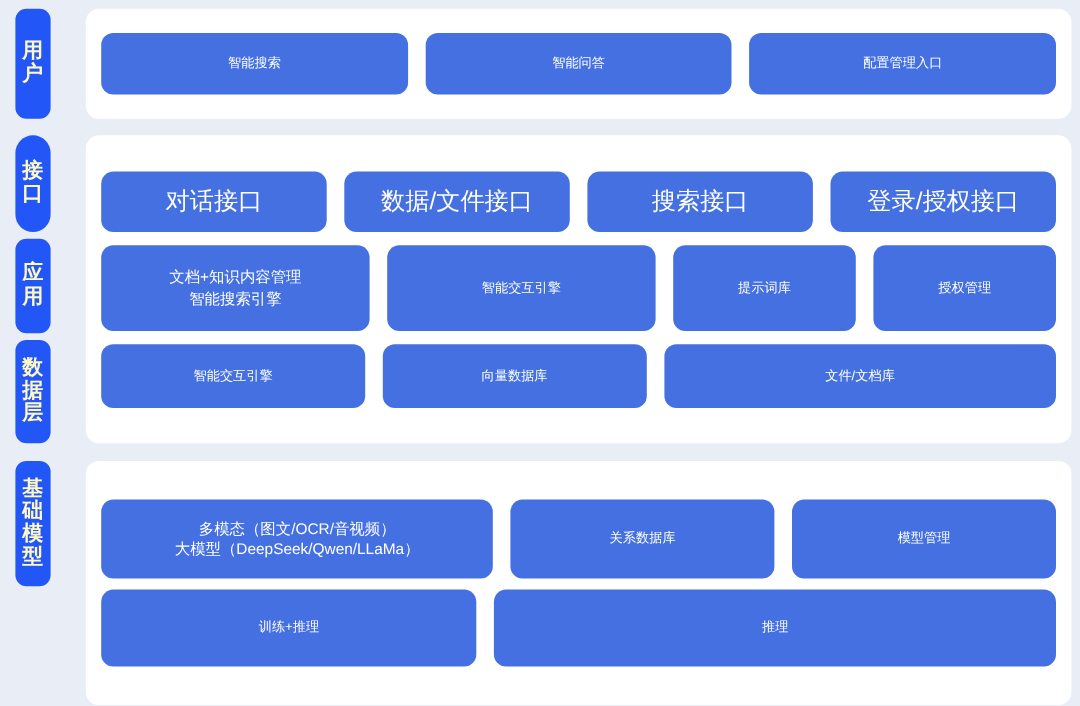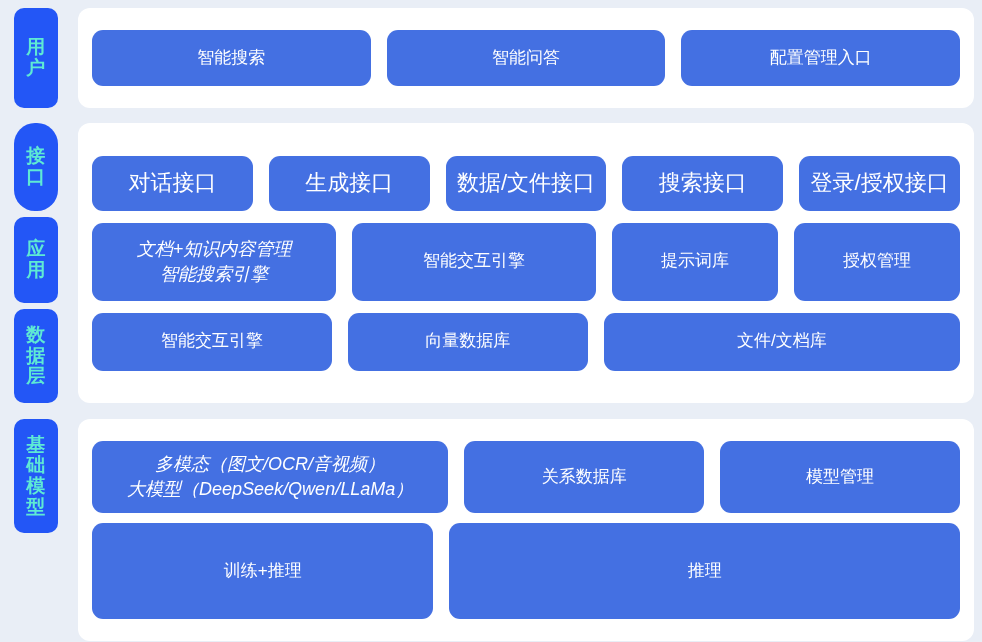--- a/index.html
+++ b/index.html
@@ -32,23 +32,23 @@
     width: 58px;
     flex: 0 0 58px;
     display: flex;
     flex-direction: column;
     box-sizing: border-box;
     padding-left: 14px;
     gap: 6px;
   }
   .rail-tab {
     background: #2356f6;
-    color: #5eead4;
+    color: #fef9c3;
     border-radius: 10px;
-    width: 44px;
+    width: 32px;
     display: flex;
     align-items: center;
     justify-content: center;
     font-size: 19px;
     font-weight: 700;
     line-height: 1.08;
     letter-spacing: 0.5px;
     text-align: center;
     writing-mode: horizontal-tb;
     box-sizing: border-box;
@@ -78,21 +78,21 @@
     gap: 16px;
   }
   .cell {
     background: #4470e2;
     color: #ffffff;
     border-radius: 11px;
     display: flex;
     align-items: center;
     justify-content: center;
     text-align: center;
-    font-size: 17px;
+    font-size: 12px;
     line-height: 1.32;
     box-sizing: border-box;
     padding: 6px 8px;
     flex: 1 1 0;
     white-space: pre-line;
   }
 
   
   #section-user {
     height: 100px;
@@ -117,26 +117,26 @@
 
   
   #section-infra {
     height: 222px;
     margin-top: 16px;
   }
   #section-infra .rail-tab.t-model   { flex: 0 0 114px; }
   #section-infra .rail-tab.t-compute { flex: 1 1 auto; }
   #section-infra .panel { padding: 14px; }
   .row-model .cell   { height: 72px; }
-  .row-compute .cell { height: 96px; }
+  .row-compute .cell { height: 70px; }
 
   
   .w-wide   { flex-grow: 1.52; }
 
-  .multiline { font-size: 18px; line-height: 1.38; font-style: italic; }
+  .multiline { font-size: 14px; line-height: 1.38; }
 </style>
 </head>
 <body>
 
 <div class="canvas">
 
   <div class="section" id="section-user">
     <div class="rail">
       <div class="rail-tab t-user">
         <span>用户</span>
@@ -160,21 +160,20 @@
         <span>应用</span>
       </div>
       <div class="rail-tab t-data">
         <span>数据层</span>
       </div>
     </div>
     <div class="panel">
 
       <div class="row row-interface">
         <div class="cell">对话接口</div>
-        <div class="cell">生成接口</div>
         <div class="cell">数据/文件接口</div>
         <div class="cell">搜索接口</div>
         <div class="cell">登录/授权接口</div>
       </div>
 
       <div class="row row-app">
         <div class="cell multiline w-wide">文档+知识内容管理
 智能搜索引擎</div>
         <div class="cell w-wide">智能交互引擎</div>
         <div class="cell">提示词库</div>

